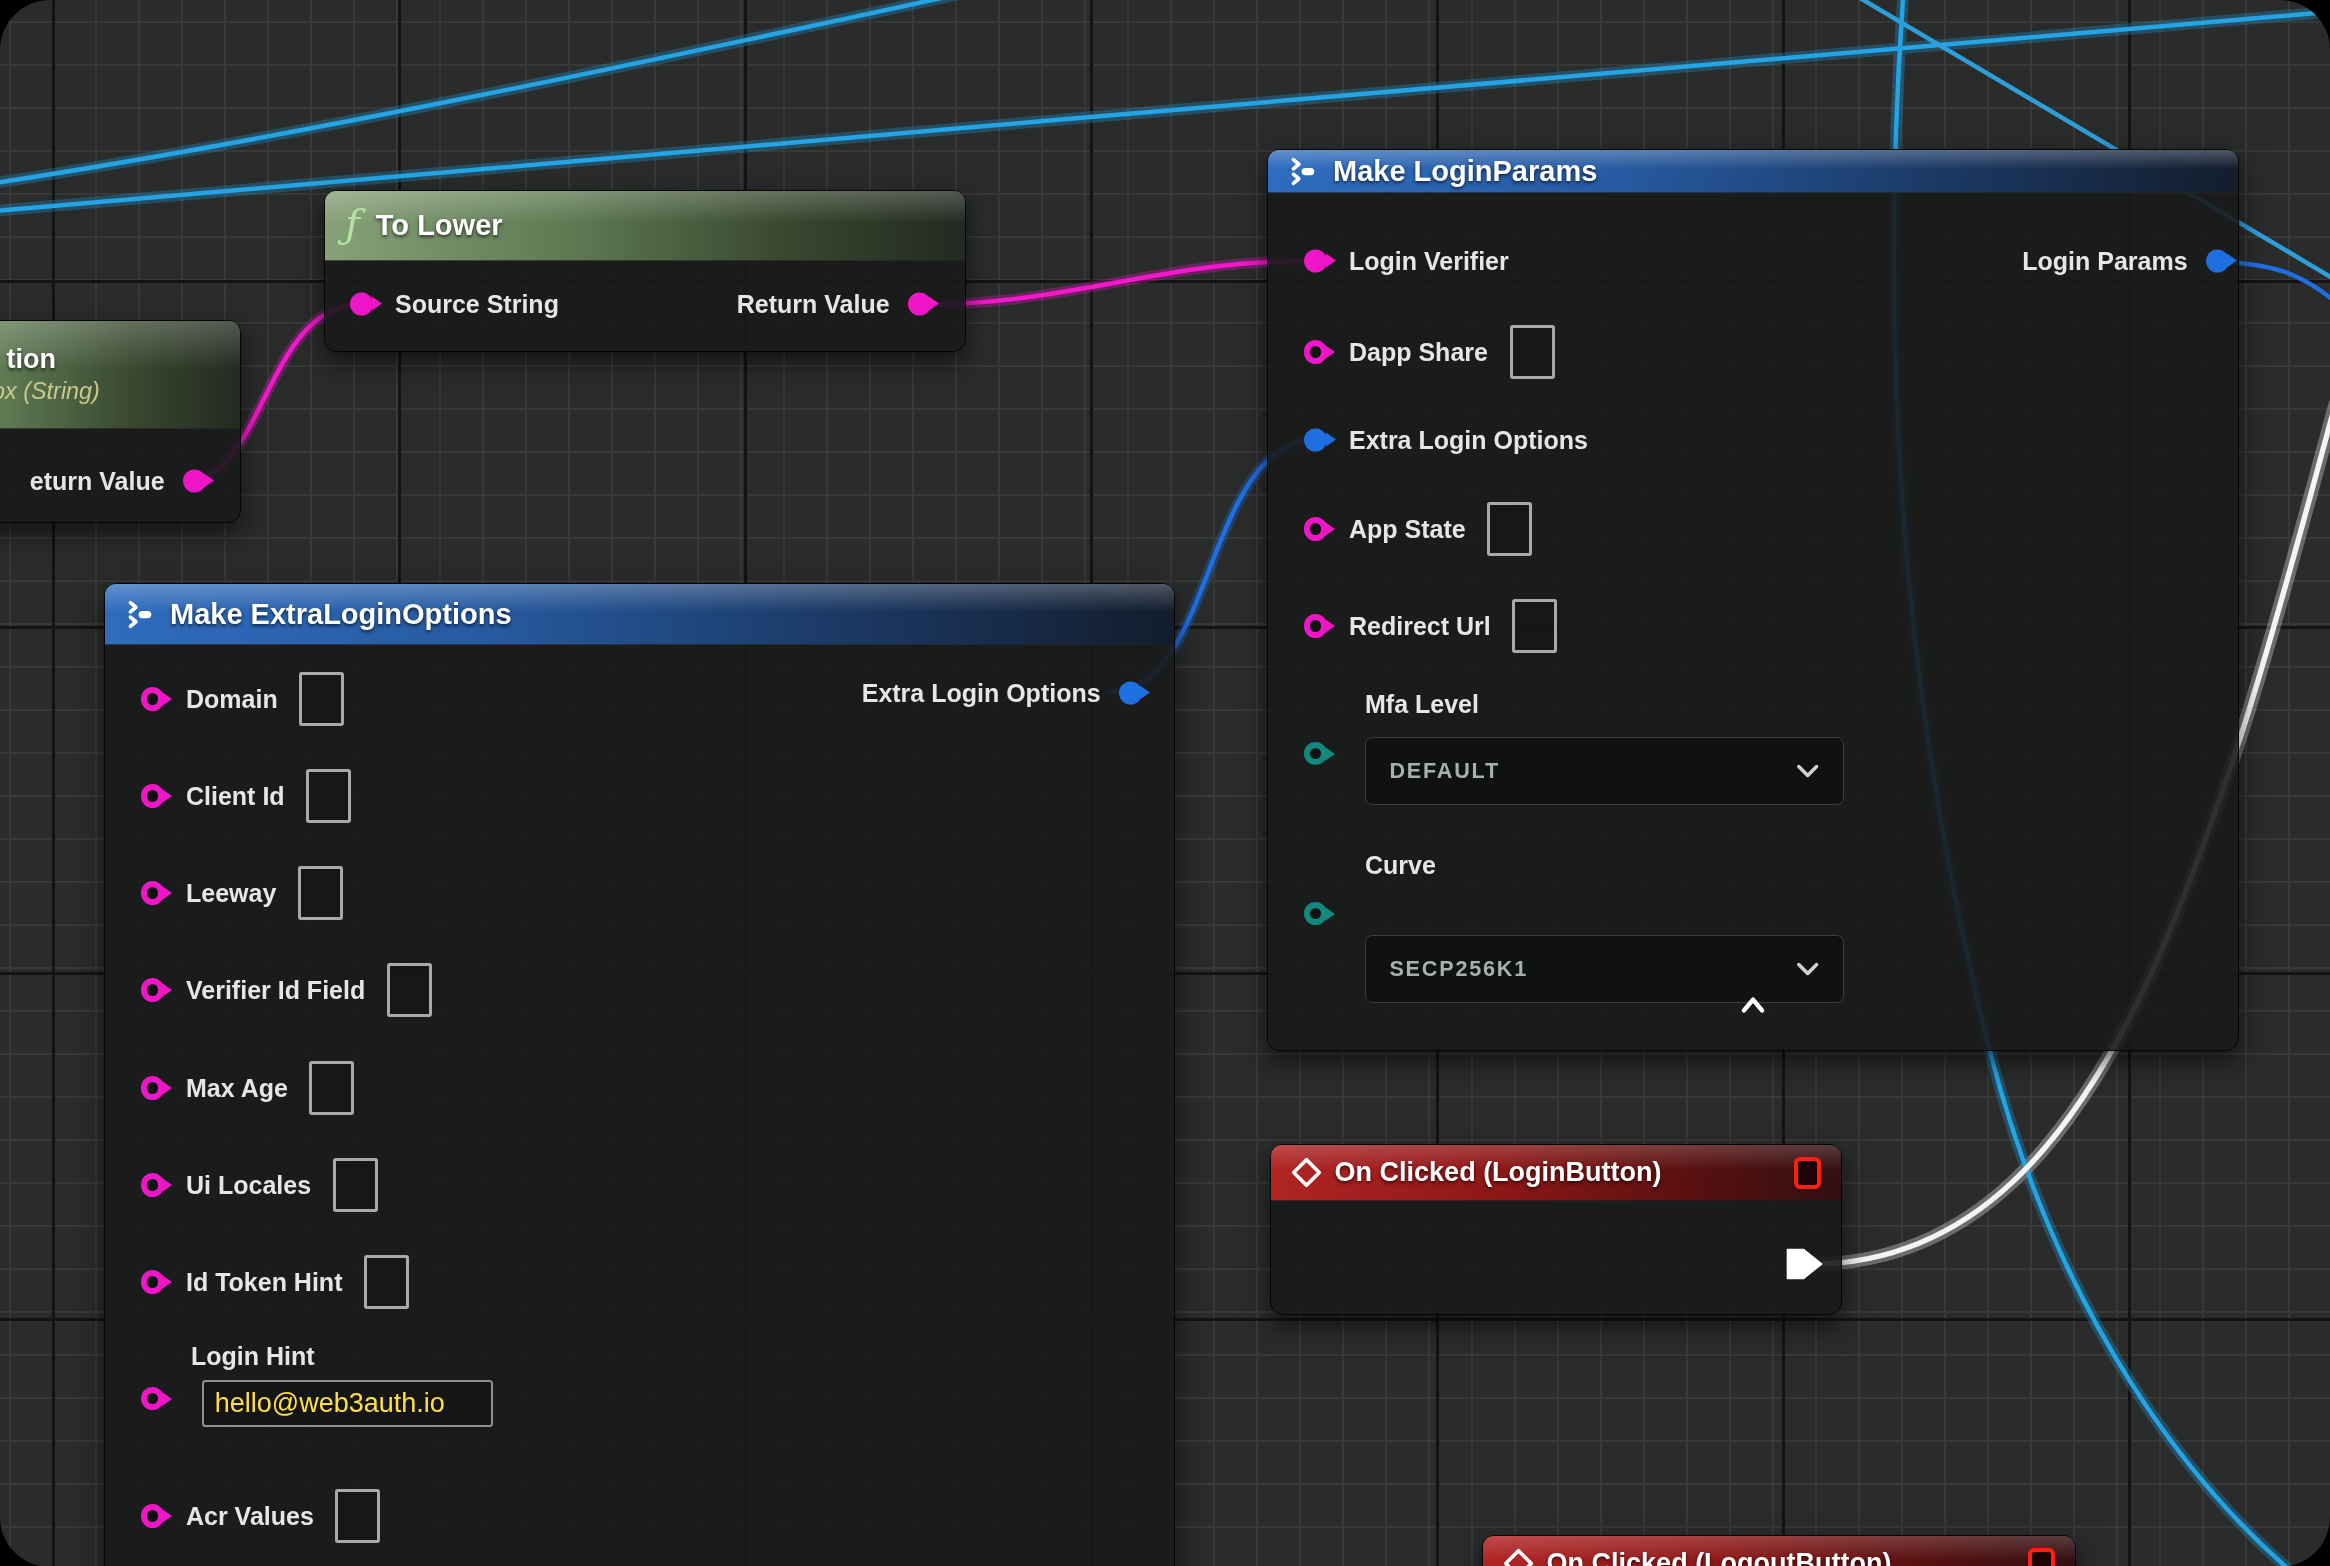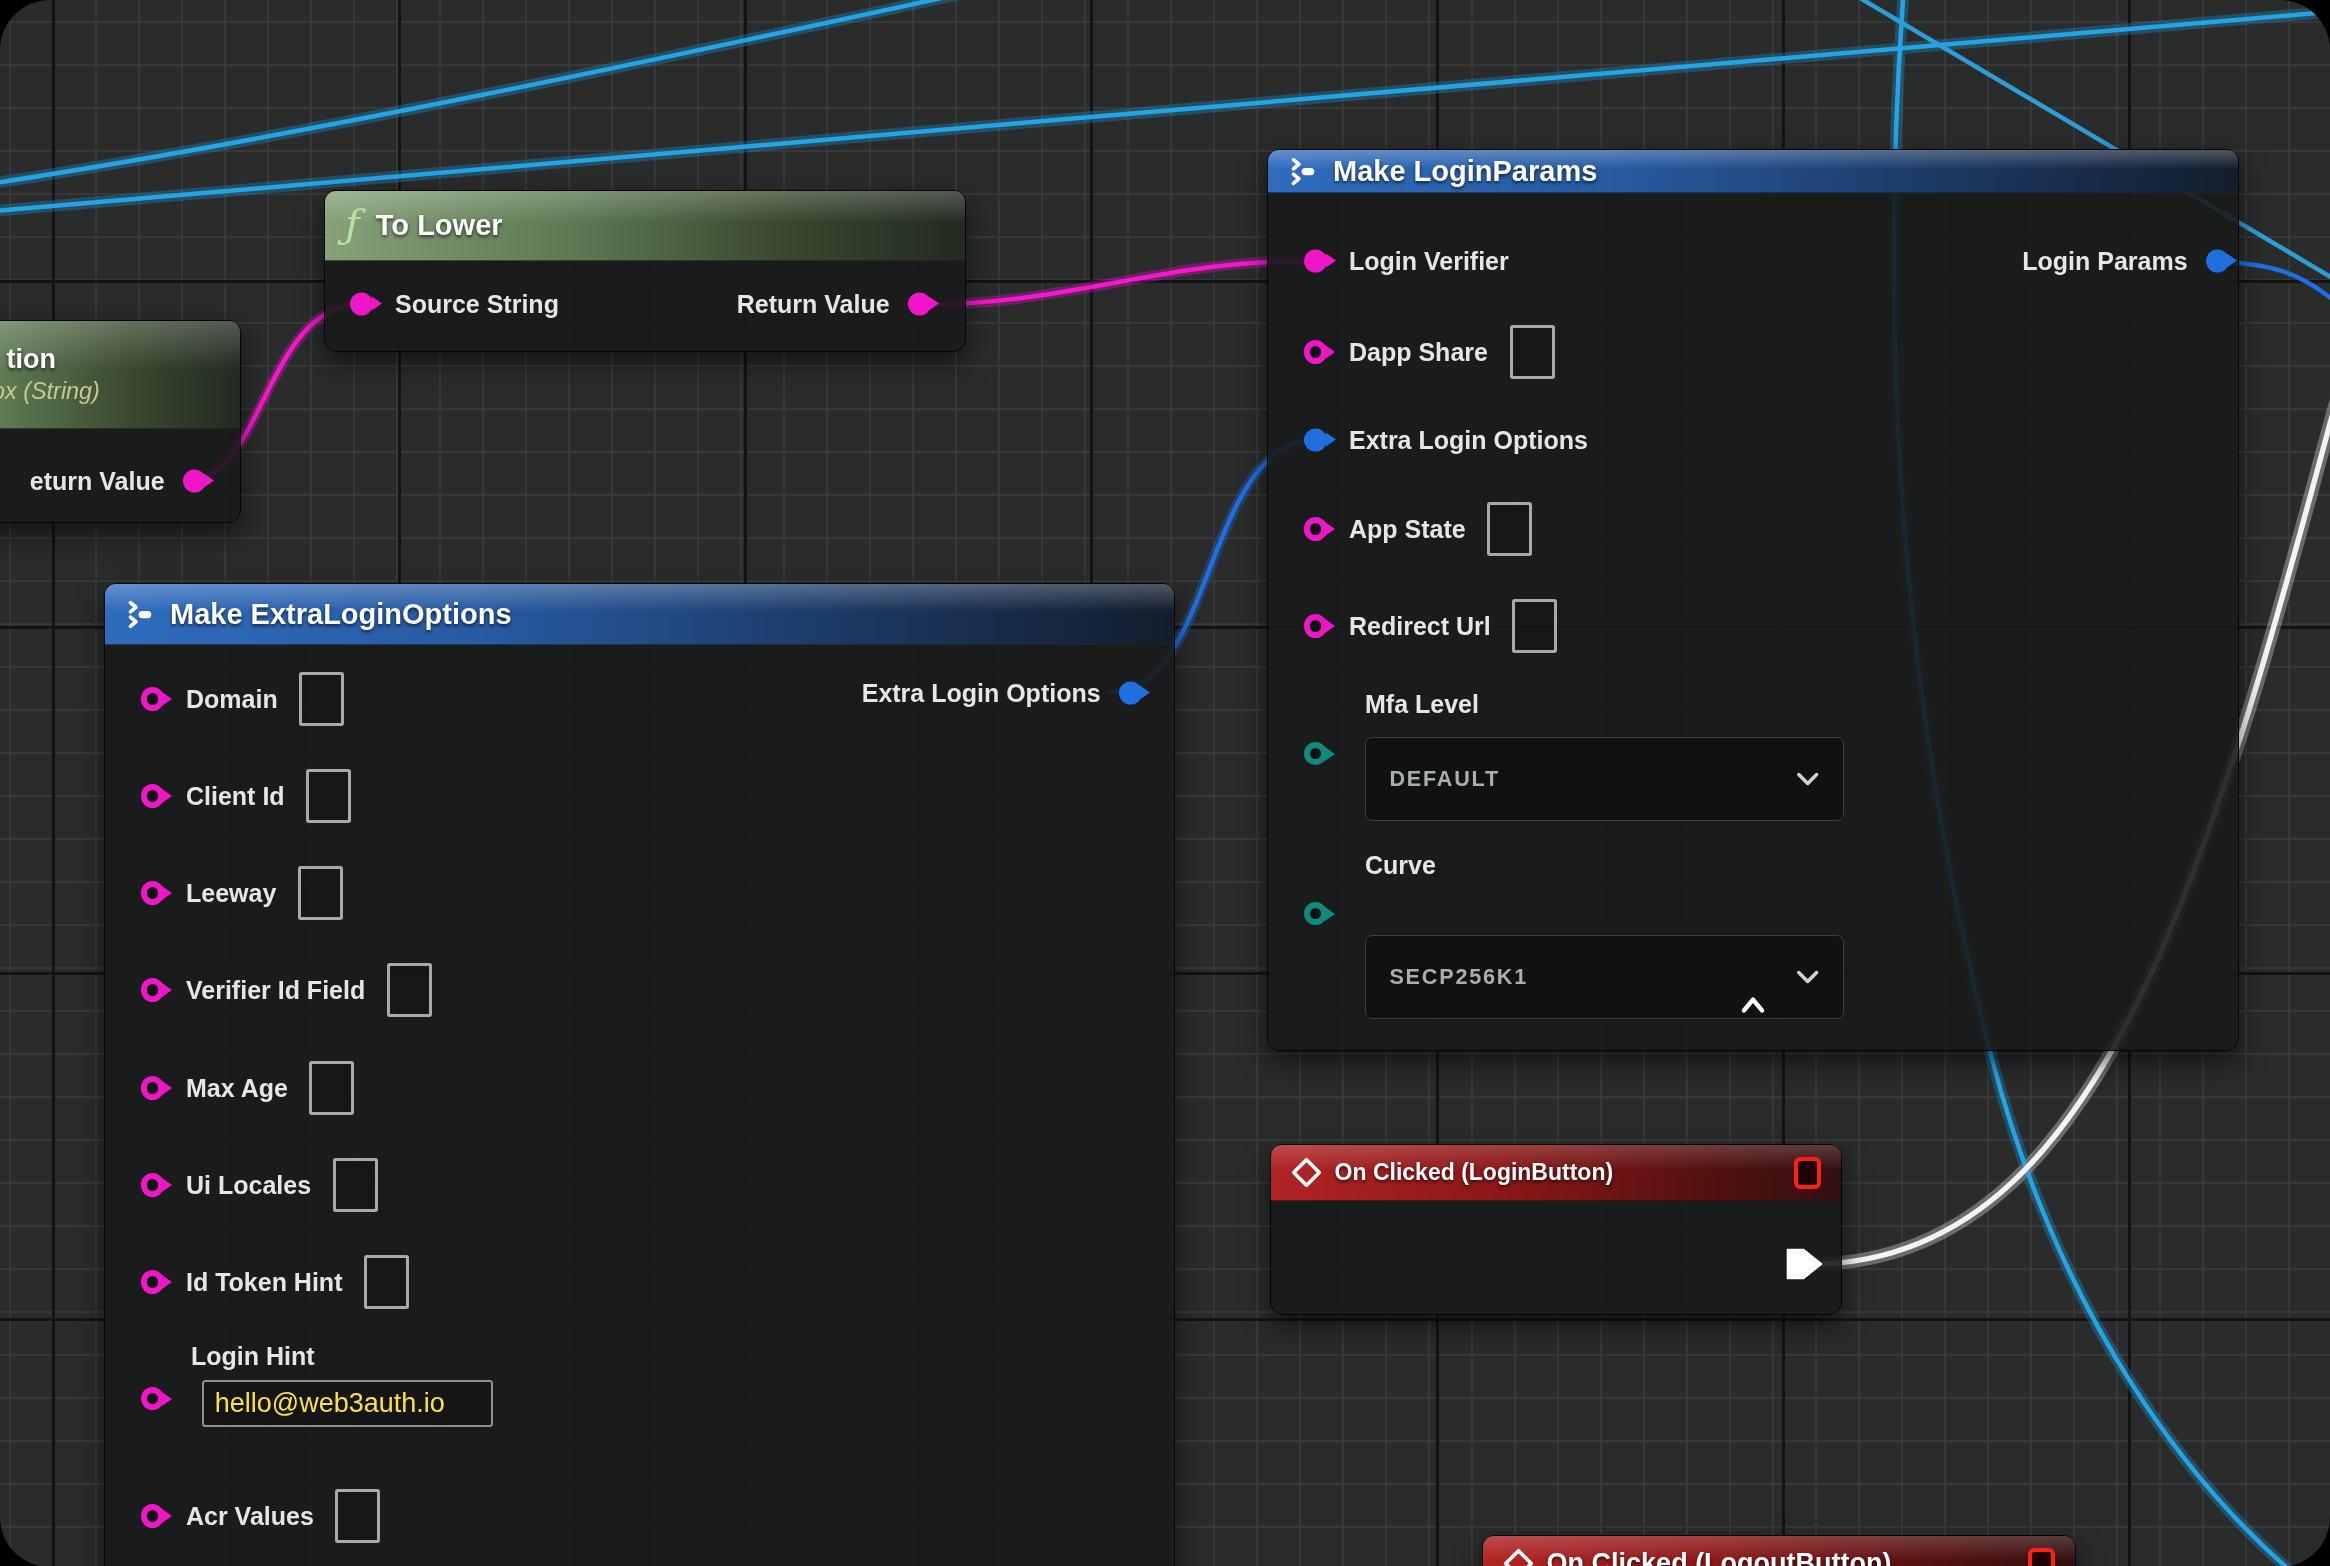--- a/index.html
+++ b/index.html
@@ -50,21 +50,21 @@
   .pin{position:relative;flex:0 0 auto;width:23.4px;height:23.4px;border-radius:50%;}
   .pin::after{content:'';position:absolute;left:21.6px;top:50%;transform:translateY(-50%);
     border-left:10px solid currentColor;border-top:7.2px solid transparent;border-bottom:7.2px solid transparent;}
   .pin.hollow{border:6.3px solid currentColor;background:rgba(0,0,0,0.35);}
   .pin.hollow::after{left:15.3px;}
   .pin.solid{background:currentColor;}
   .pin-abs{position:absolute;transform:none;}
   .valbox{flex:0 0 auto;width:45px;height:54px;border:3.6px solid #a9a9a9;border-radius:2.7px;
     background:rgba(10,10,10,0.25);}
   .dd{position:absolute;display:flex;align-items:center;justify-content:space-between;
-    width:479px;height:84px;padding:0 23.4px;background:#101111;border:1.8px solid #3d3e3e;
+    width:479px;height:68px;padding:0 23.4px;background:#101111;border:1.8px solid #3d3e3e;
     border-radius:7.2px;}
   .ddtext{color:#a9afaf;font-size:21.6px;font-weight:700;letter-spacing:1.8px;}
   .fieldlabel{position:absolute;color:#e6e6e6;font-weight:700;font-size:25px;}
   .texfield{position:absolute;width:291px;height:47px;background:#151515;
     border:2.7px solid #8f8f8f;border-radius:3.6px;color:#fde047;font-size:27px;
     font-family:"Liberation Sans",sans-serif;padding:0 10.8px;}
   .delegate{margin-left:auto;flex:0 0 auto;width:27px;height:32px;border:4.5px solid #ff2012;
     border-radius:6.3px;background:#1d0301;}
   .collapse{position:absolute;left:50%;transform:translateX(-50%);}
 </style>
@@ -248,21 +248,21 @@
         <path d="M5 17 L15 5 25 17" stroke="#fff" stroke-width="5" fill="none" stroke-linecap="round" stroke-linejoin="round"></path>
       </svg>
     </span>
   </div>
 
   <div class="node" style="left:1270px;top:1144px;width:572px;height:171px;">
     <div class="hdr hdr-red" style="height:56px;gap:12.6px;">
       <svg width="31" height="31" viewBox="0 0 34 34">
         <path d="M17 3 L31 17 17 31 3 17 Z" fill="none" stroke="#fff" stroke-width="4" stroke-linejoin="round"></path>
       </svg>
-      <span class="ntitle" style="font-size:23px;">On Clicked (LoginButton)</span>
+      <span class="ntitle" style="font-size:27px;">On Clicked (LoginButton)</span>
       <span class="delegate"></span>
     </div>
     <svg style="position:absolute;right:16px;top:101px;" width="41" height="36" viewBox="0 0 46 40">
       <path d="M4 4 h18 l20 16 -20 16 H4 Z" fill="#ffffff" stroke="#ffffff" stroke-width="2" stroke-linejoin="round"></path>
     </svg>
   </div>
 
   <div class="node" style="left:1482px;top:1535px;width:594px;height:108px;">
     <div class="hdr hdr-red" style="height:56px;gap:12.6px;">
       <svg width="31" height="31" viewBox="0 0 34 34">

